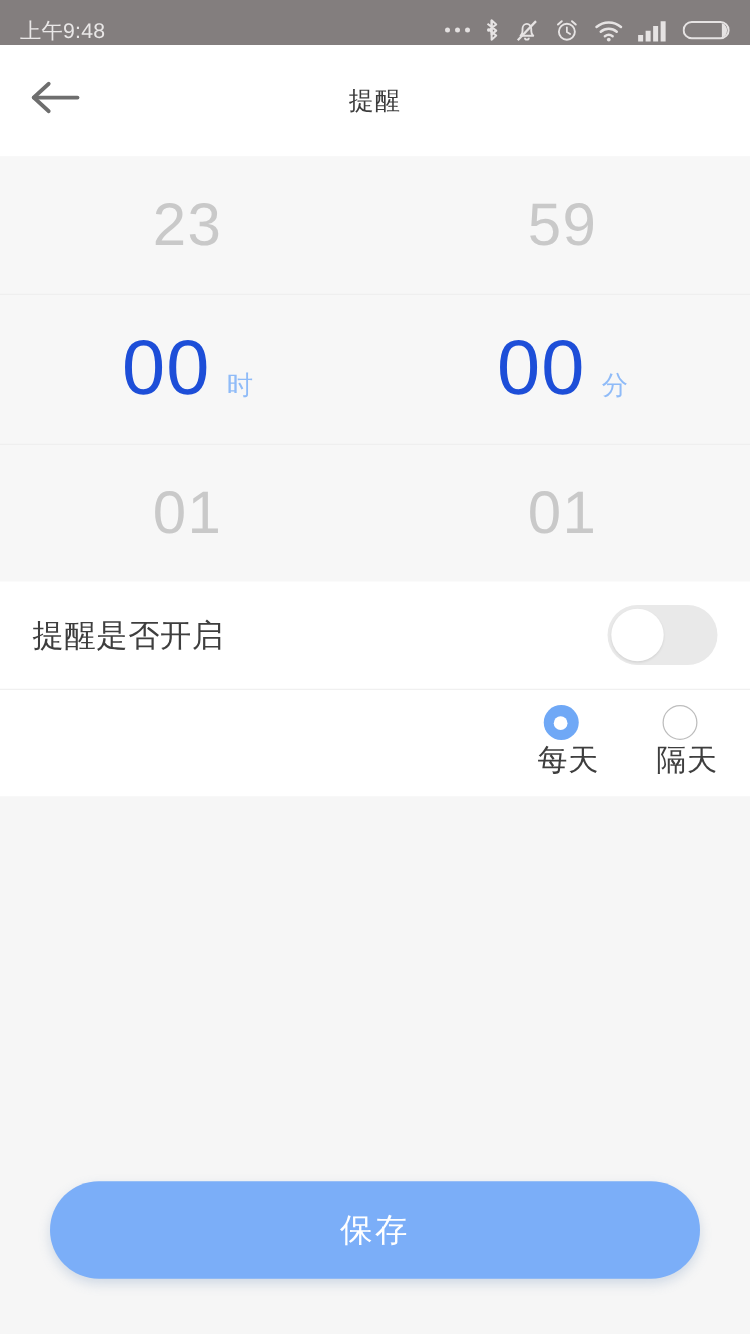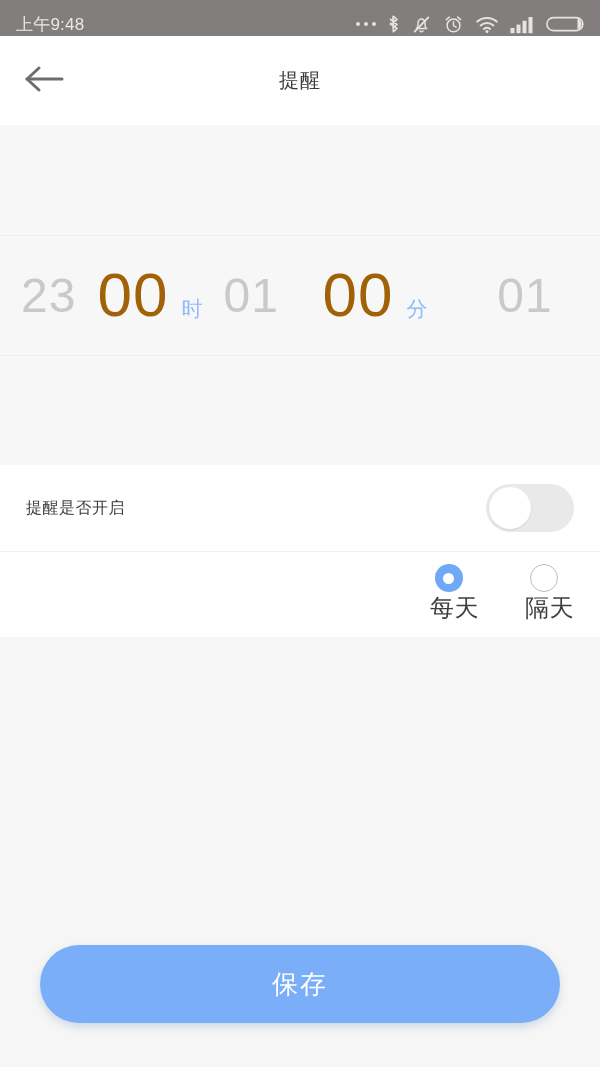--- a/index.html
+++ b/index.html
@@ -44,40 +44,40 @@
     height:340px; background:#F7F7F7;
     position:relative; display:flex;
   }
   .picker-line {
     position:absolute; left:0; right:0; height:1px; background:#EFEFEF;
   }
   .picker-line.top { top:110px; }
   .picker-line.bottom { top:230px; }
   .picker-col {
     flex:1; position:relative;
-    display:flex; flex-direction:row; align-items:center; justify-content:center;
+    display:flex; flex-direction:column; align-items:center; justify-content:center;
     cursor:grab;
   }
   .p-row { height:110px; display:flex; align-items:center; justify-content:center; width:100%; }
   .p-row.mid { height:120px; }
   .p-ghost { font-size:48px; color:#C9C9C9; font-weight:300; letter-spacing:1px; }
   .p-sel-wrap { display:flex; align-items:baseline; justify-content:center; }
-  .p-sel { font-size:62px; color:#a16207; font-weight:300; letter-spacing:1px; line-height:1; }
+  .p-sel { font-size:62px; color:#1d4ed8; font-weight:300; letter-spacing:1px; line-height:1; }
   .p-unit { font-size:21px; color:#8FBBF8; margin-left:13px; }
 
   
   .card { background:#FFFFFF; }
   .row {
     height:86px; display:flex; align-items:center;
     padding:0 26px; position:relative;
   }
   .row + .row::before {
     content:""; position:absolute; left:0; right:0; top:0; height:1px; background:#F0F0F0;
   }
-  .row-label { font-size:16px; color:#3E3E3E; letter-spacing:.5px; }
+  .row-label { font-size:25px; color:#3E3E3E; letter-spacing:.5px; }
   .row-right { margin-left:auto; display:flex; align-items:center; }
 
   
   .toggle {
     width:88px; height:48px; border-radius:24px; background:#E9E9E9;
     position:relative; cursor:pointer; flex-shrink:0;
   }
   .toggle .knob {
     position:absolute; top:3px; left:3px;
     width:42px; height:42px; border-radius:50%; background:#FFFFFF;
@@ -205,20 +205,23 @@
           <span class="p-sel">00</span>
           <span class="p-unit">时</span>
         </span>
       </div>
       <div class="p-row">
         <span class="p-ghost">01</span>
       </div>
     </div>
 
     <div class="picker-col">
+      <div class="p-row">
+        <span class="p-ghost">59</span>
+      </div>
       <div class="p-row mid">
         <span class="p-sel-wrap">
           <span class="p-sel">00</span>
           <span class="p-unit">分</span>
         </span>
       </div>
       <div class="p-row">
         <span class="p-ghost">01</span>
       </div>
     </div>

